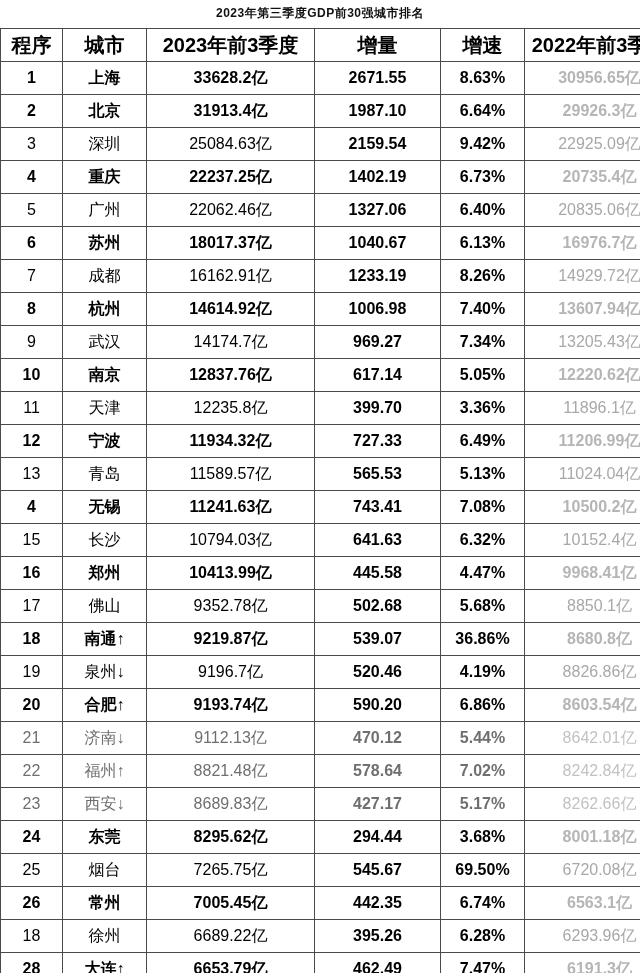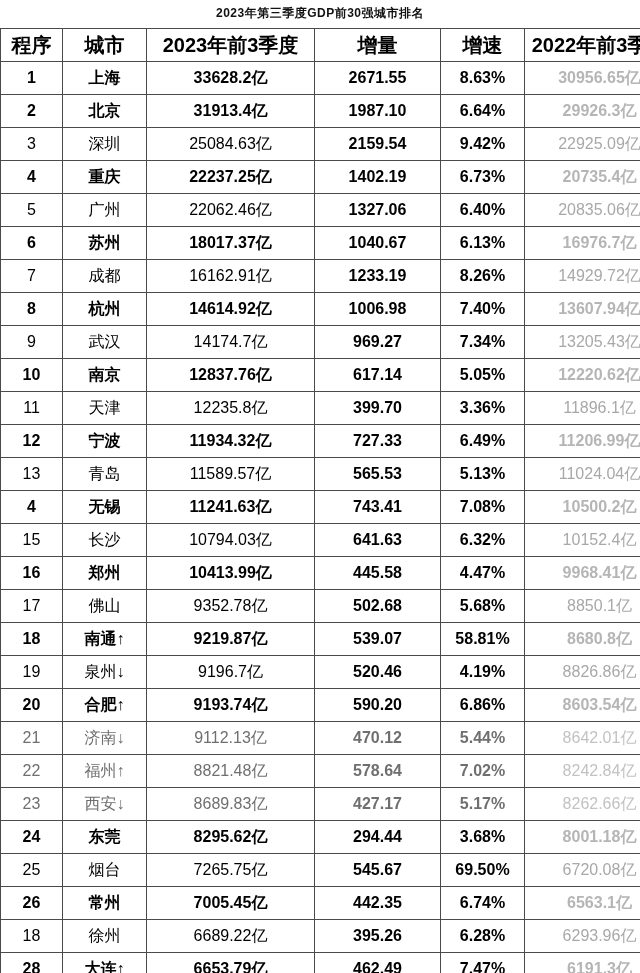--- a/index.html
+++ b/index.html
@@ -234,21 +234,21 @@
           <td class="gdp">9352.78亿</td>
           <td class="inc">502.68</td>
           <td class="rate">5.68%</td>
           <td class="prev">8850.1亿</td>
         </tr>
         <tr class="bold">
           <td class="rank">18</td>
           <td class="city">南通↑</td>
           <td class="gdp">9219.87亿</td>
           <td class="inc">539.07</td>
-          <td class="rate">58.81%</td>
+          <td class="rate">36.86%</td>
           <td class="prev">8680.8亿</td>
         </tr>
         <tr>
           <td class="rank">19</td>
           <td class="city">泉州↓</td>
           <td class="gdp">9196.7亿</td>
           <td class="inc">520.46</td>
           <td class="rate">4.19%</td>
           <td class="prev">8826.86亿</td>
         </tr>

